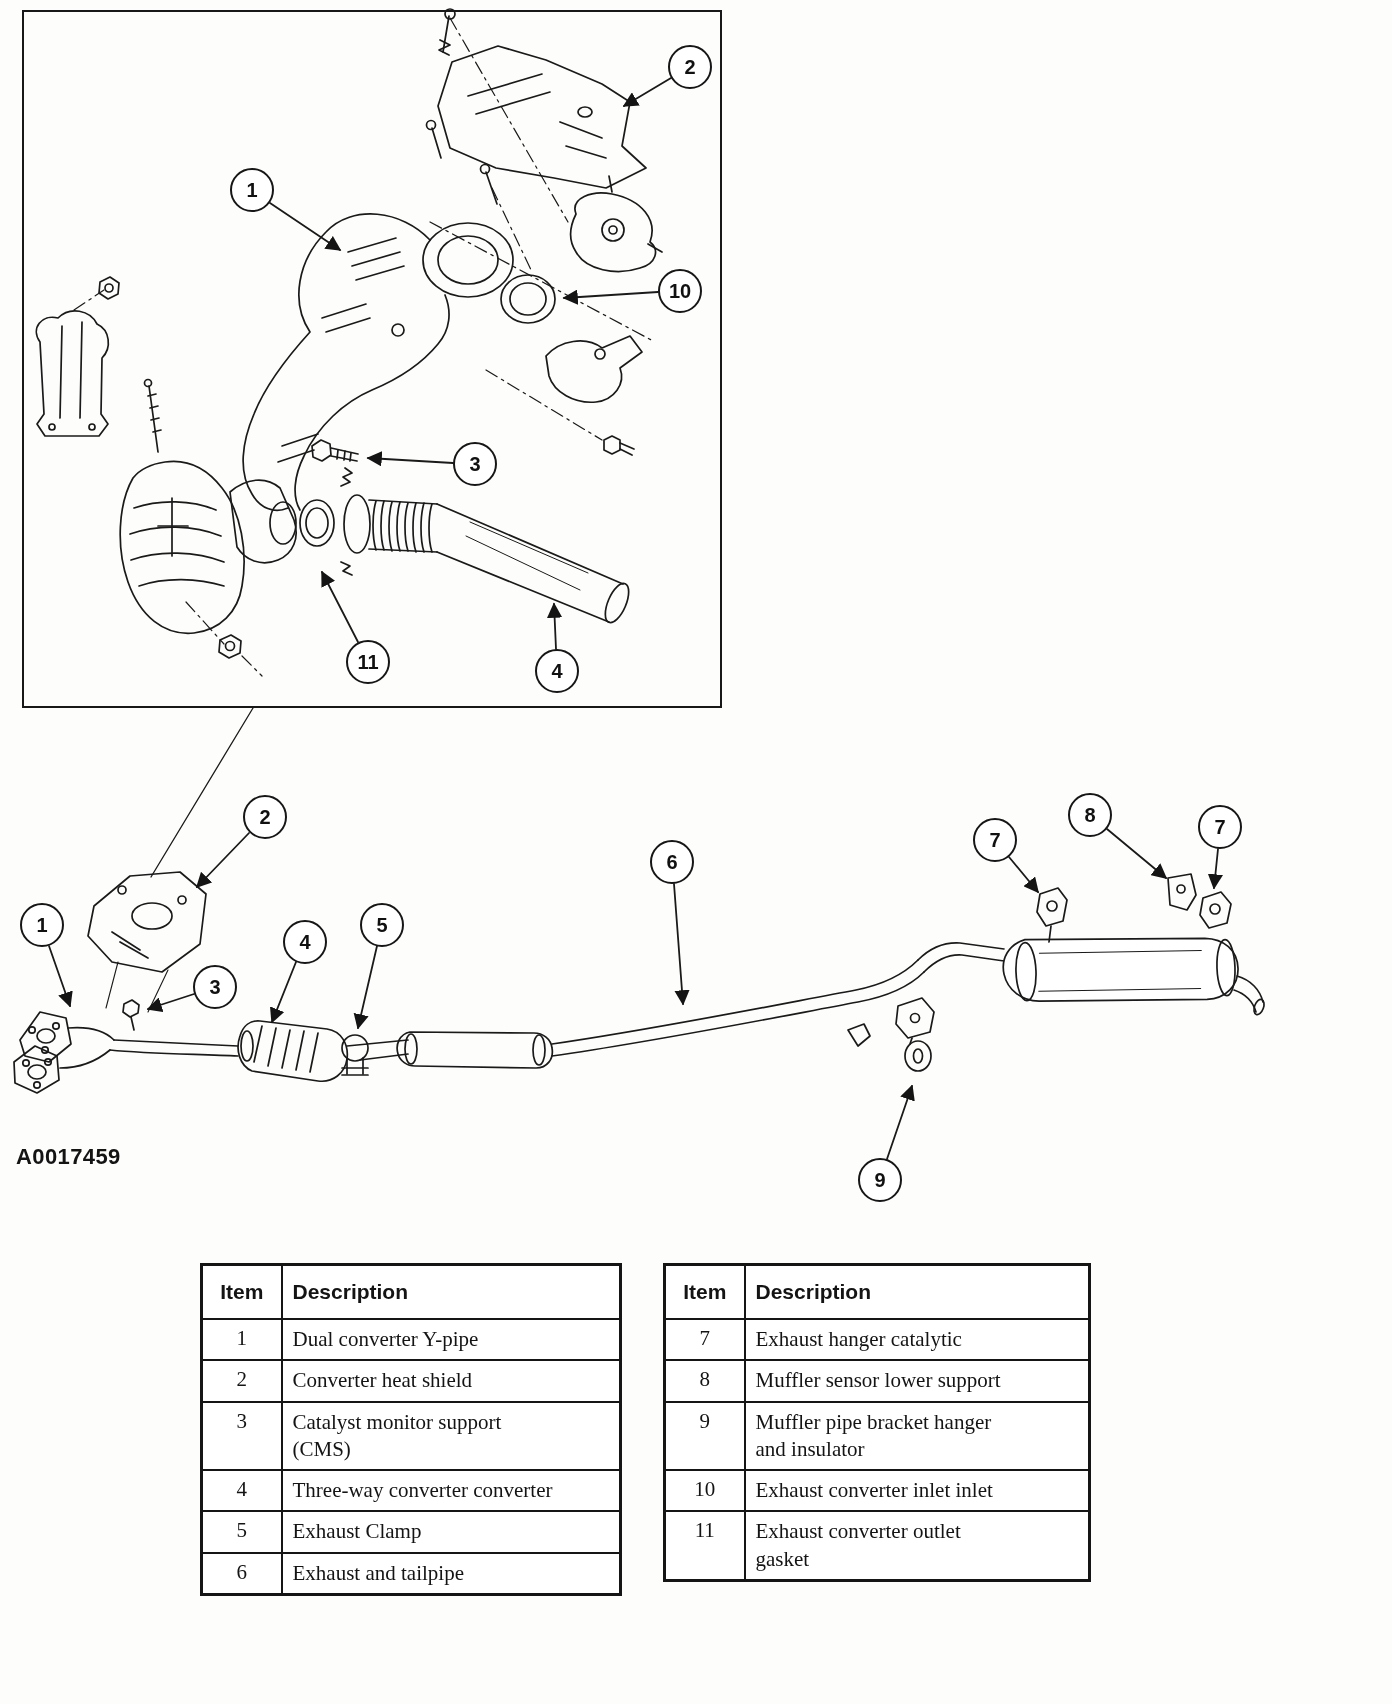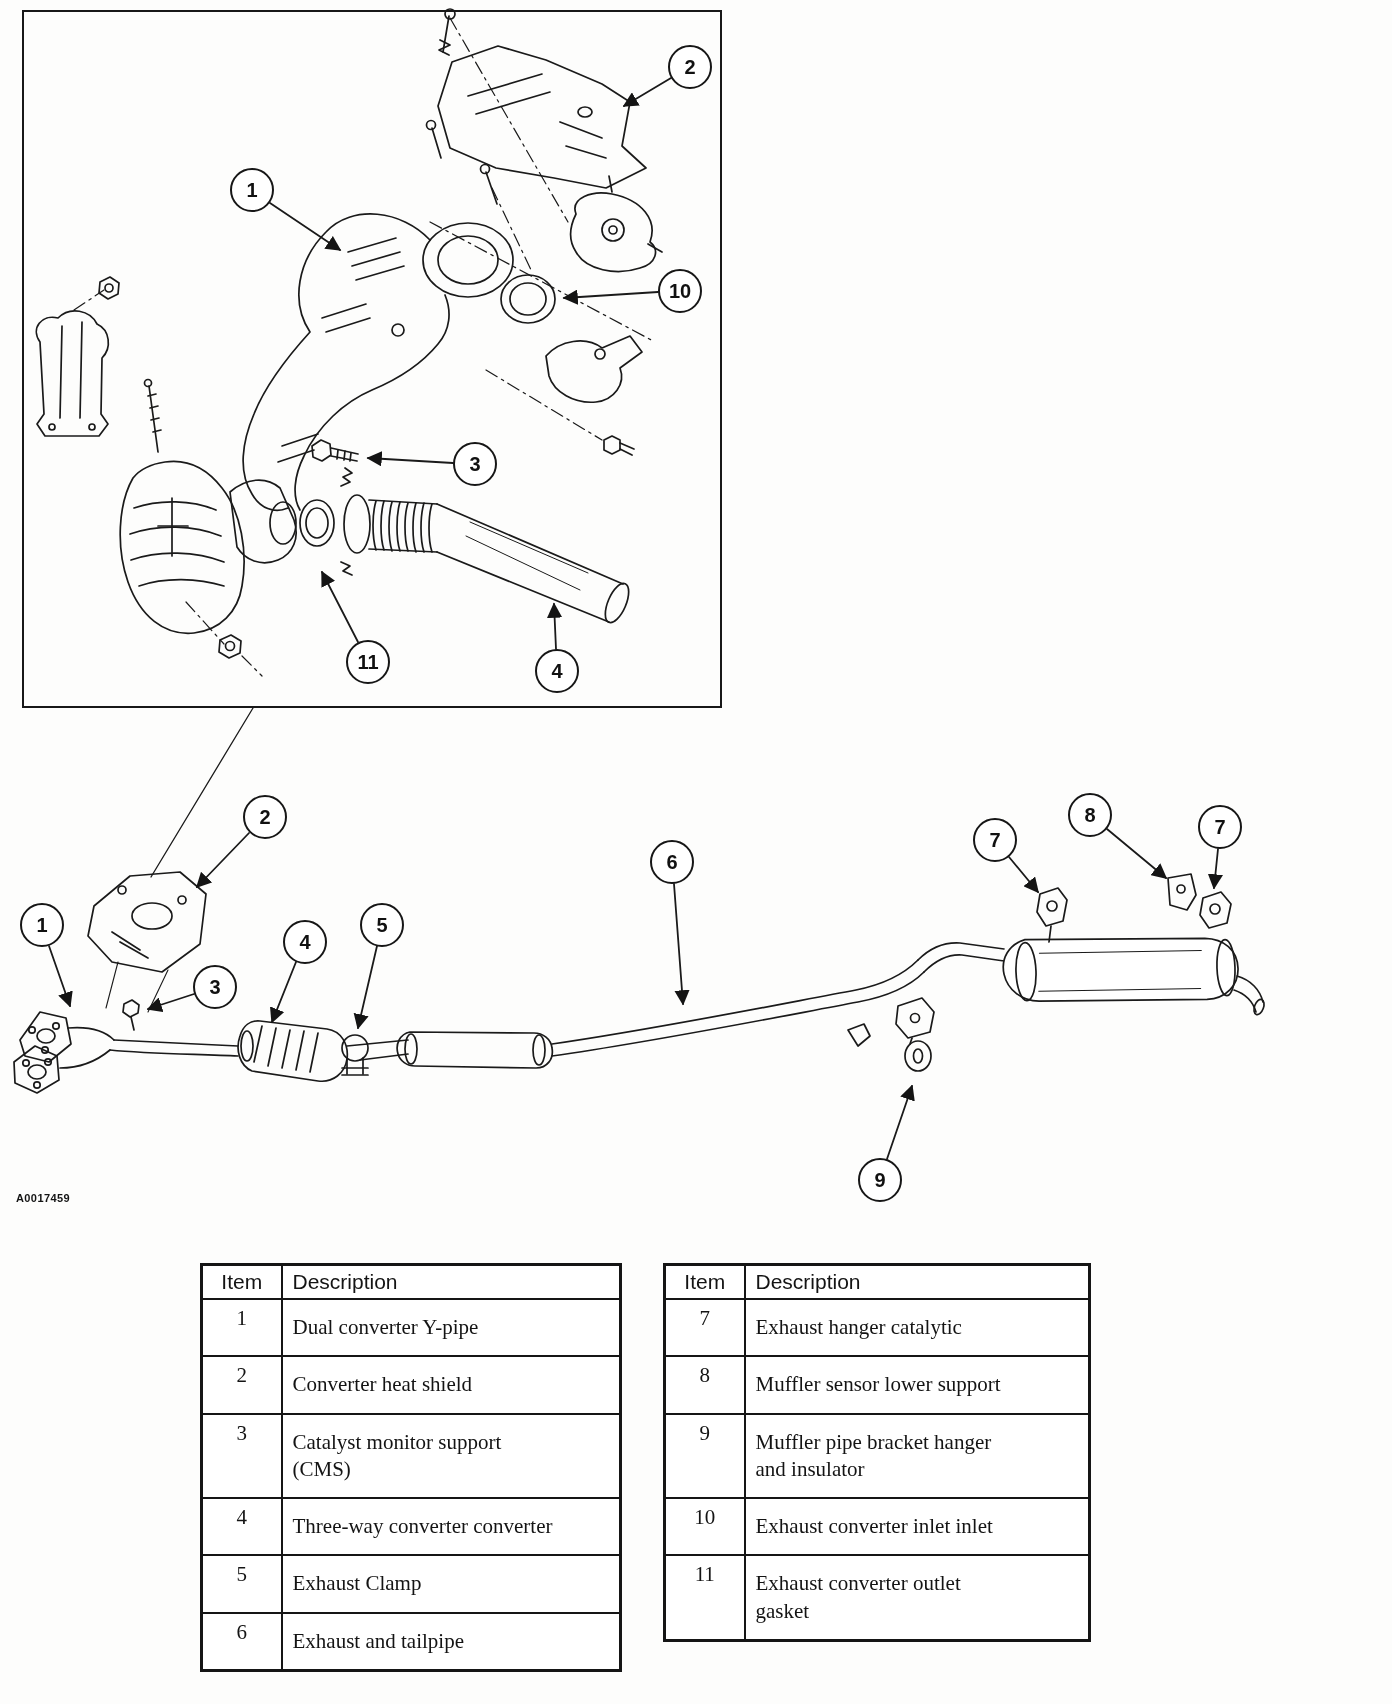--- a/index.html
+++ b/index.html
@@ -15,36 +15,36 @@
     border:2.5px solid #181818; background:transparent;
   }
   .callout {
     position:absolute; width:44px; height:44px; border:2.6px solid #161616;
     border-radius:50%; background:#ffffff;
     display:flex; align-items:center; justify-content:center;
     font-family:"Liberation Sans", sans-serif; font-weight:bold;
     font-size:20px; color:#111; z-index:5;
   }
   .fig-code {
-    position:absolute; left:16px; top:1192px;
+    position:absolute; left:16px; top:1144px;
     font-family:"Liberation Sans", sans-serif; font-weight:bold;
-    font-size:11px; letter-spacing:0.4px;
+    font-size:22px; letter-spacing:0.4px;
   }
   table.parts-table {
     position:absolute; border-collapse:collapse; background:#fff;
     border:3.4px solid #151515; font-size:21px;
   }
   .parts-table th, .parts-table td { border:2.2px solid #151515; vertical-align:top; }
   .parts-table th {
-    font-family:"Liberation Sans", sans-serif; font-weight:normal;
-    font-size:21px; padding:4px 10px; text-align:left;
+    font-family:"Liberation Sans", sans-serif; font-weight:bold;
+    font-size:21px; padding:14px 10px; text-align:left;
   }
   .parts-table th.item-h { width:80px; text-align:center; }
   .parts-table td.item { width:80px; text-align:center; padding:6px 6px; }
-  .parts-table td.desc { padding:14px 10px; white-space:pre-line; line-height:1.3; }
+  .parts-table td.desc { padding:6px 10px; white-space:pre-line; line-height:1.3; }
   table.left-table  { left:200px; top:1263px; width:422px; }
   table.right-table { left:663px; top:1263px; width:428px; }
 </style>
 </head>
 <body>
 
 <div class="page">
 
   <svg class="art" width="1392" height="1704" viewBox="0 0 1392 1704">
     <defs>

